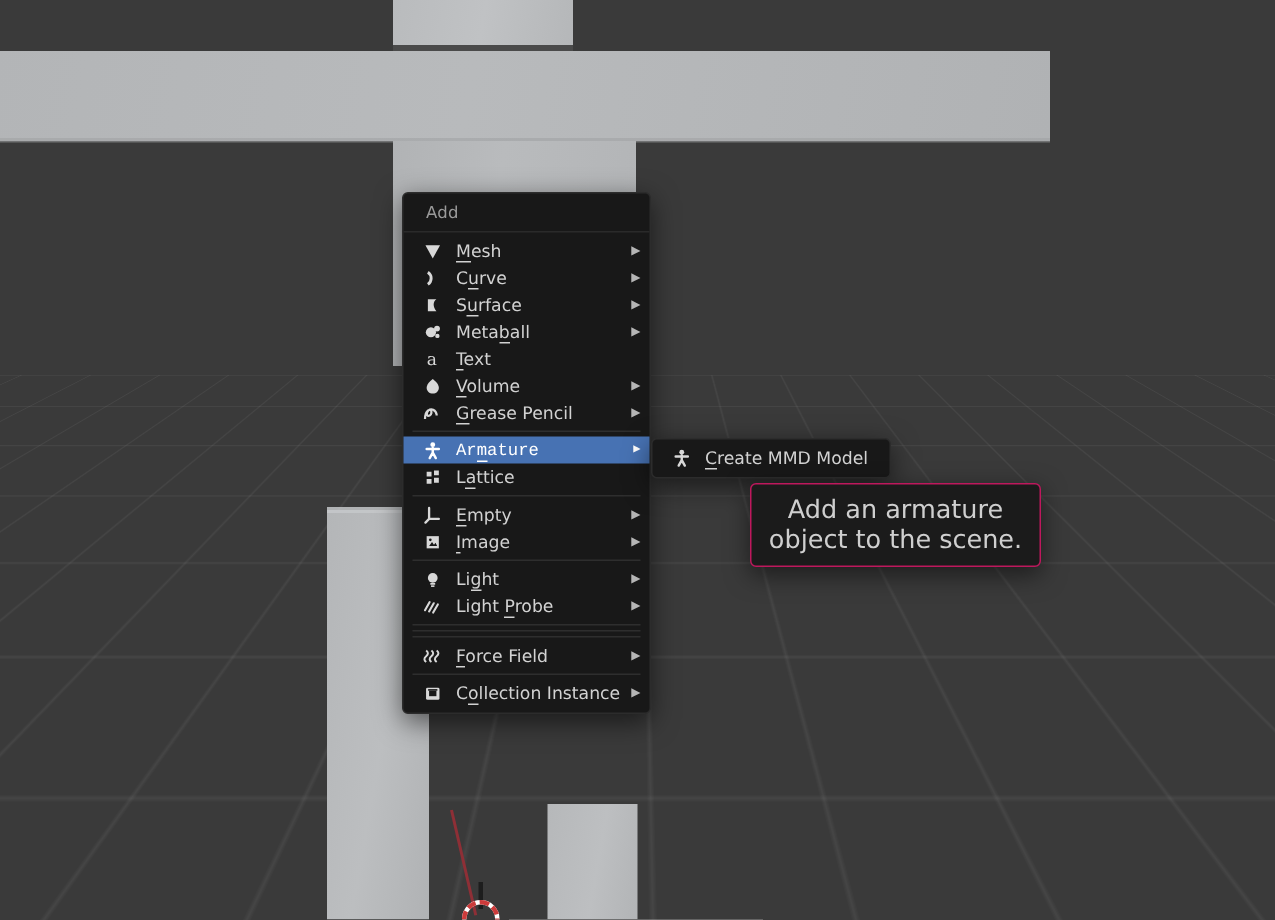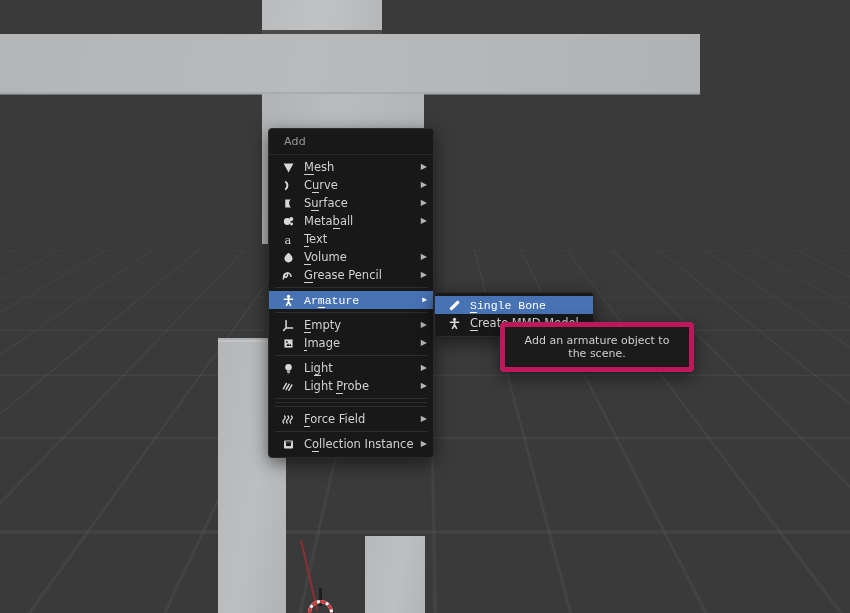--- a/index.html
+++ b/index.html
@@ -161,25 +161,25 @@
 
   #armature-sub { left: 434px; top: 292px; width: 160px; z-index: 5; }
   #armature-sub .menu-list { padding: 3px 0 4px 0; }
 
   
   #tooltip {
     position: absolute;
     left: 500px; top: 322px;
     width: 194px;
     background: #1b1b1b;
-    border: 5px solid #be185d;
+    border: 1px solid #be185d;
     border-radius: 4px;
     box-shadow: 0 5px 16px rgba(0,0,0,0.5);
     color: #cfcfcf;
-    font-size: 11px;
+    font-size: 17px;
     padding: 7px 10px;
     text-align: center;
     z-index: 9;
   }
   svg { display:block; }
 </style>
 </head>
 <body>
 
 <div id="stage">
@@ -277,20 +277,28 @@
         <div class="mi sel">
           <span class="ico">
             <svg width="13" height="13" viewBox="0 0 16 16">
               <circle cx="8" cy="3" r="2" fill="currentColor"></circle>
               <path stroke="currentColor" stroke-width="2" stroke-linecap="round" fill="none" d="M8 5.5v4M3 6.5l10 0M5.5 14L8 9.5 10.5 14"></path>
             </svg>
           </span>
           <span class="lbl">Ar<u>m</u>ature</span>
           <span class="arw">▶</span>
         </div>
+        <div class="mi">
+          <span class="ico">
+            <svg width="13" height="13" viewBox="0 0 16 16">
+              <path fill="currentColor" d="M3 3h4v4H3zM9 2h4v4H9zM3 9h4v4H3zM9 8h4v4H9z"></path>
+            </svg>
+          </span>
+          <span class="lbl">L<u>a</u>ttice</span>
+        </div>
         <div class="sep"></div>
         <div class="mi">
           <span class="ico">
             <svg width="13" height="13" viewBox="0 0 16 16">
               <path stroke="currentColor" stroke-width="1.9" fill="none" stroke-linecap="round" d="M5 2v9h8M5 11L2 14"></path>
             </svg>
           </span>
           <span class="lbl"><u>E</u>mpty</span>
           <span class="arw">▶</span>
         </div>
@@ -354,29 +362,20 @@
             </svg>
           </span>
           <span class="lbl">C<u>o</u>llection Instance</span>
           <span class="arw">▶</span>
         </div>
       </div>
   </div>
 
   <div class="menu" id="armature-sub">
     <div class="menu-list" id="armature-sub-list">
-        <div class="mi sel">
-          <span class="ico">
-            <svg width="13" height="13" viewBox="0 0 16 16">
-              <path fill="currentColor" d="M11.5 2.3a2 2 0 0 1 2.2 3l-6.8 6.8a2 2 0 1 1-2.9-2.8l6.8-6.8z"></path>
-              <circle cx="4.3" cy="11.7" r="2.1" fill="currentColor"></circle>
-            </svg>
-          </span>
-          <span class="lbl"><u>S</u>ingle Bone</span>
-        </div>
         <div class="mi">
           <span class="ico">
             <svg width="13" height="13" viewBox="0 0 16 16">
               <circle cx="8" cy="3" r="2" fill="currentColor"></circle>
               <path stroke="currentColor" stroke-width="2" stroke-linecap="round" fill="none" d="M8 5.5v4M3 6.5l10 0M5.5 14L8 9.5 10.5 14"></path>
             </svg>
           </span>
           <span class="lbl"><u>C</u>reate MMD Model</span>
         </div>
       </div>

